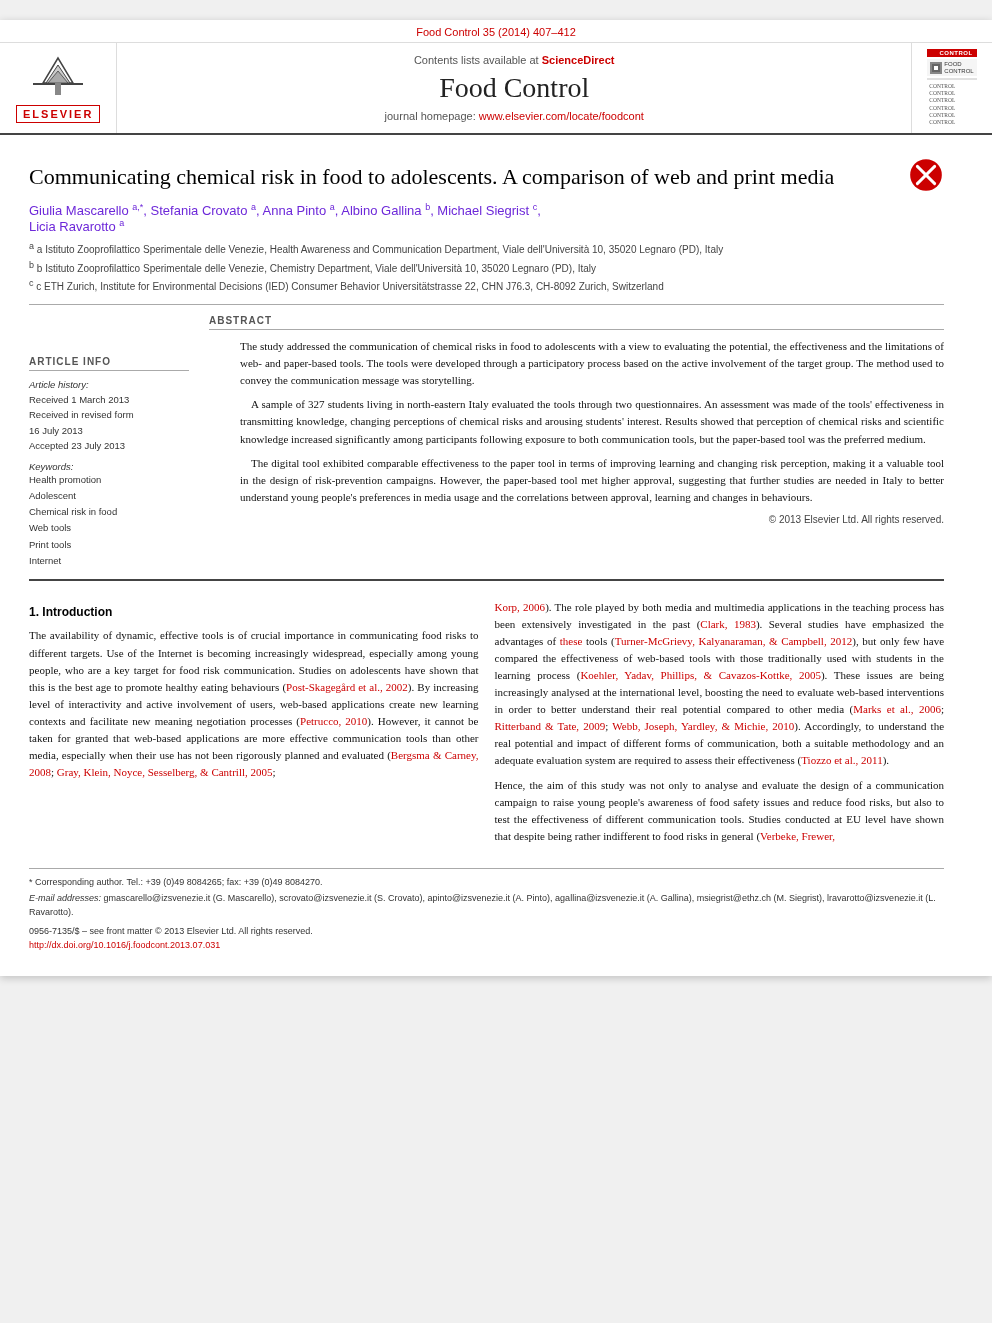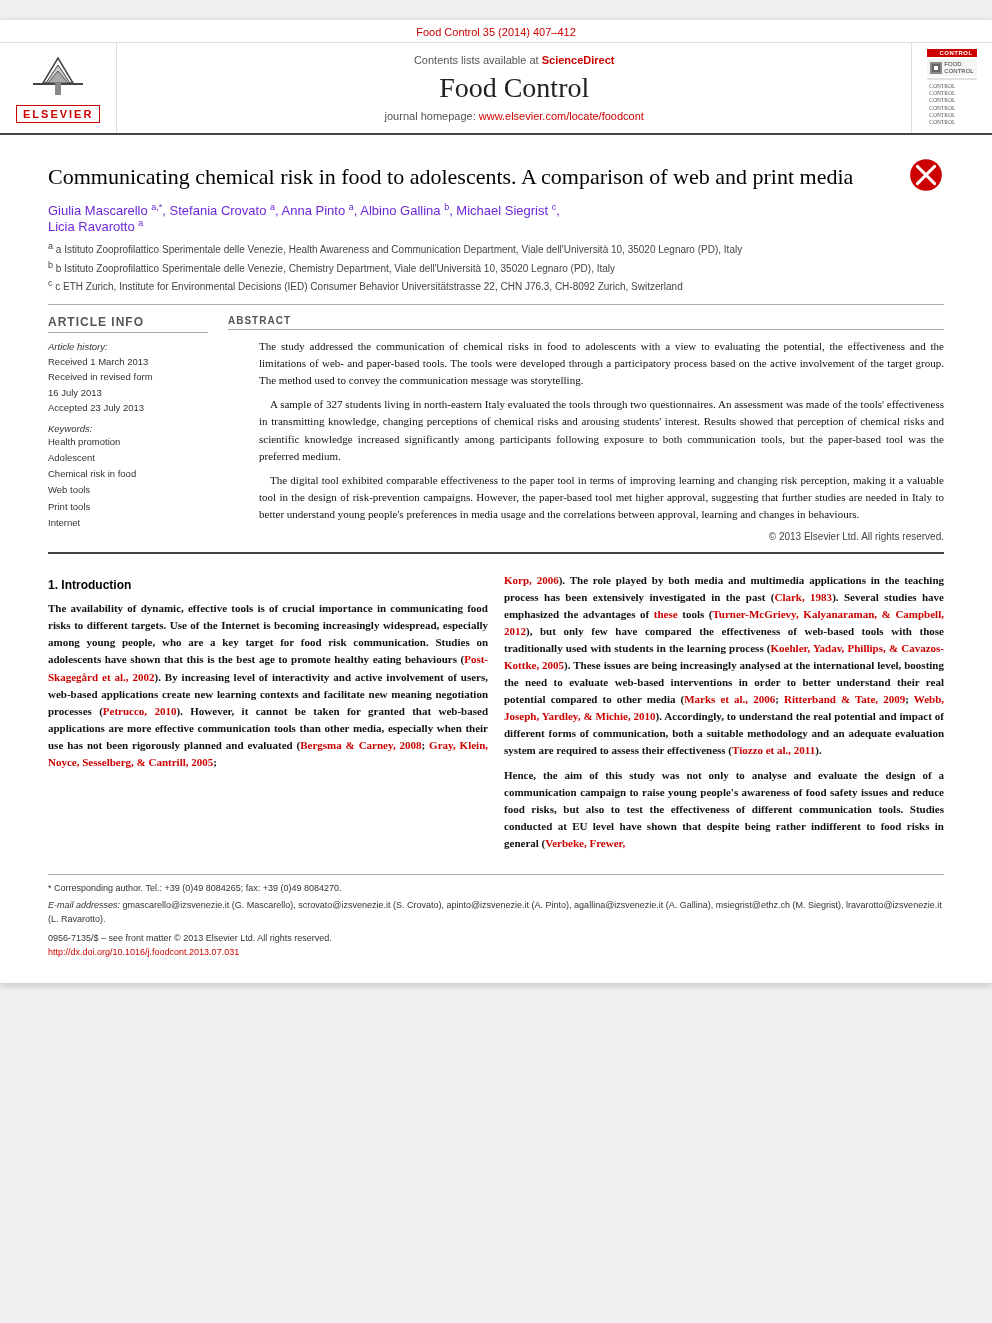--- a/index.html
+++ b/index.html
@@ -107,21 +107,21 @@
       letter-spacing: 0.5px;
     }
     .sidebar-control-text {
       font-size: 6px;
       font-family: Arial, sans-serif;
       color: #333;
       line-height: 1.1;
     }
 
     .paper-content {
-      padding: 18px 48px 24px 48px;
+      padding: 18px 48px 24px 29px;
     }
     .paper-title {
       font-size: 22px;
       font-family: 'Times New Roman', serif;
       color: #000;
       line-height: 1.3;
       margin-bottom: 10px;
       margin-top: 10px;
     }
     .crossmark {
@@ -165,29 +165,30 @@
       gap: 20px;
       margin-top: 8px;
     }
     .article-info {
       min-width: 160px;
       max-width: 190px;
       font-size: 10.5px;
       font-family: Arial, sans-serif;
     }
     .article-info-title {
-      font-size: 12px;
+      font-size: 10px;
       font-family: Arial, sans-serif;
       font-weight: bold;
       letter-spacing: 1px;
       color: #555;
       text-transform: uppercase;
       border-bottom: 1px solid #aaa;
       padding-bottom: 3px;
       margin-bottom: 6px;
+      margin-top: 41px;
     }
     .info-section-title {
       font-size: 9.5px;
       font-family: Arial, sans-serif;
       font-style: italic;
       color: #333;
       margin-top: 8px;
       margin-bottom: 2px;
     }
     .info-dates {
@@ -264,21 +265,20 @@
       font-size: 12px;
       font-family: Arial, sans-serif;
       font-weight: bold;
       color: #000;
       margin-bottom: 6px;
       margin-top: 4px;
     }
     .body-para {
       margin-bottom: 8px;
       text-indent: 0;
-      font-weight: bold;
     }
     .ref-link {
       color: #c00;
       text-decoration: none;
     }
     .footnote-section {
       border-top: 1px solid #aaa;
       margin-top: 14px;
       padding-top: 6px;
       font-size: 9px;

